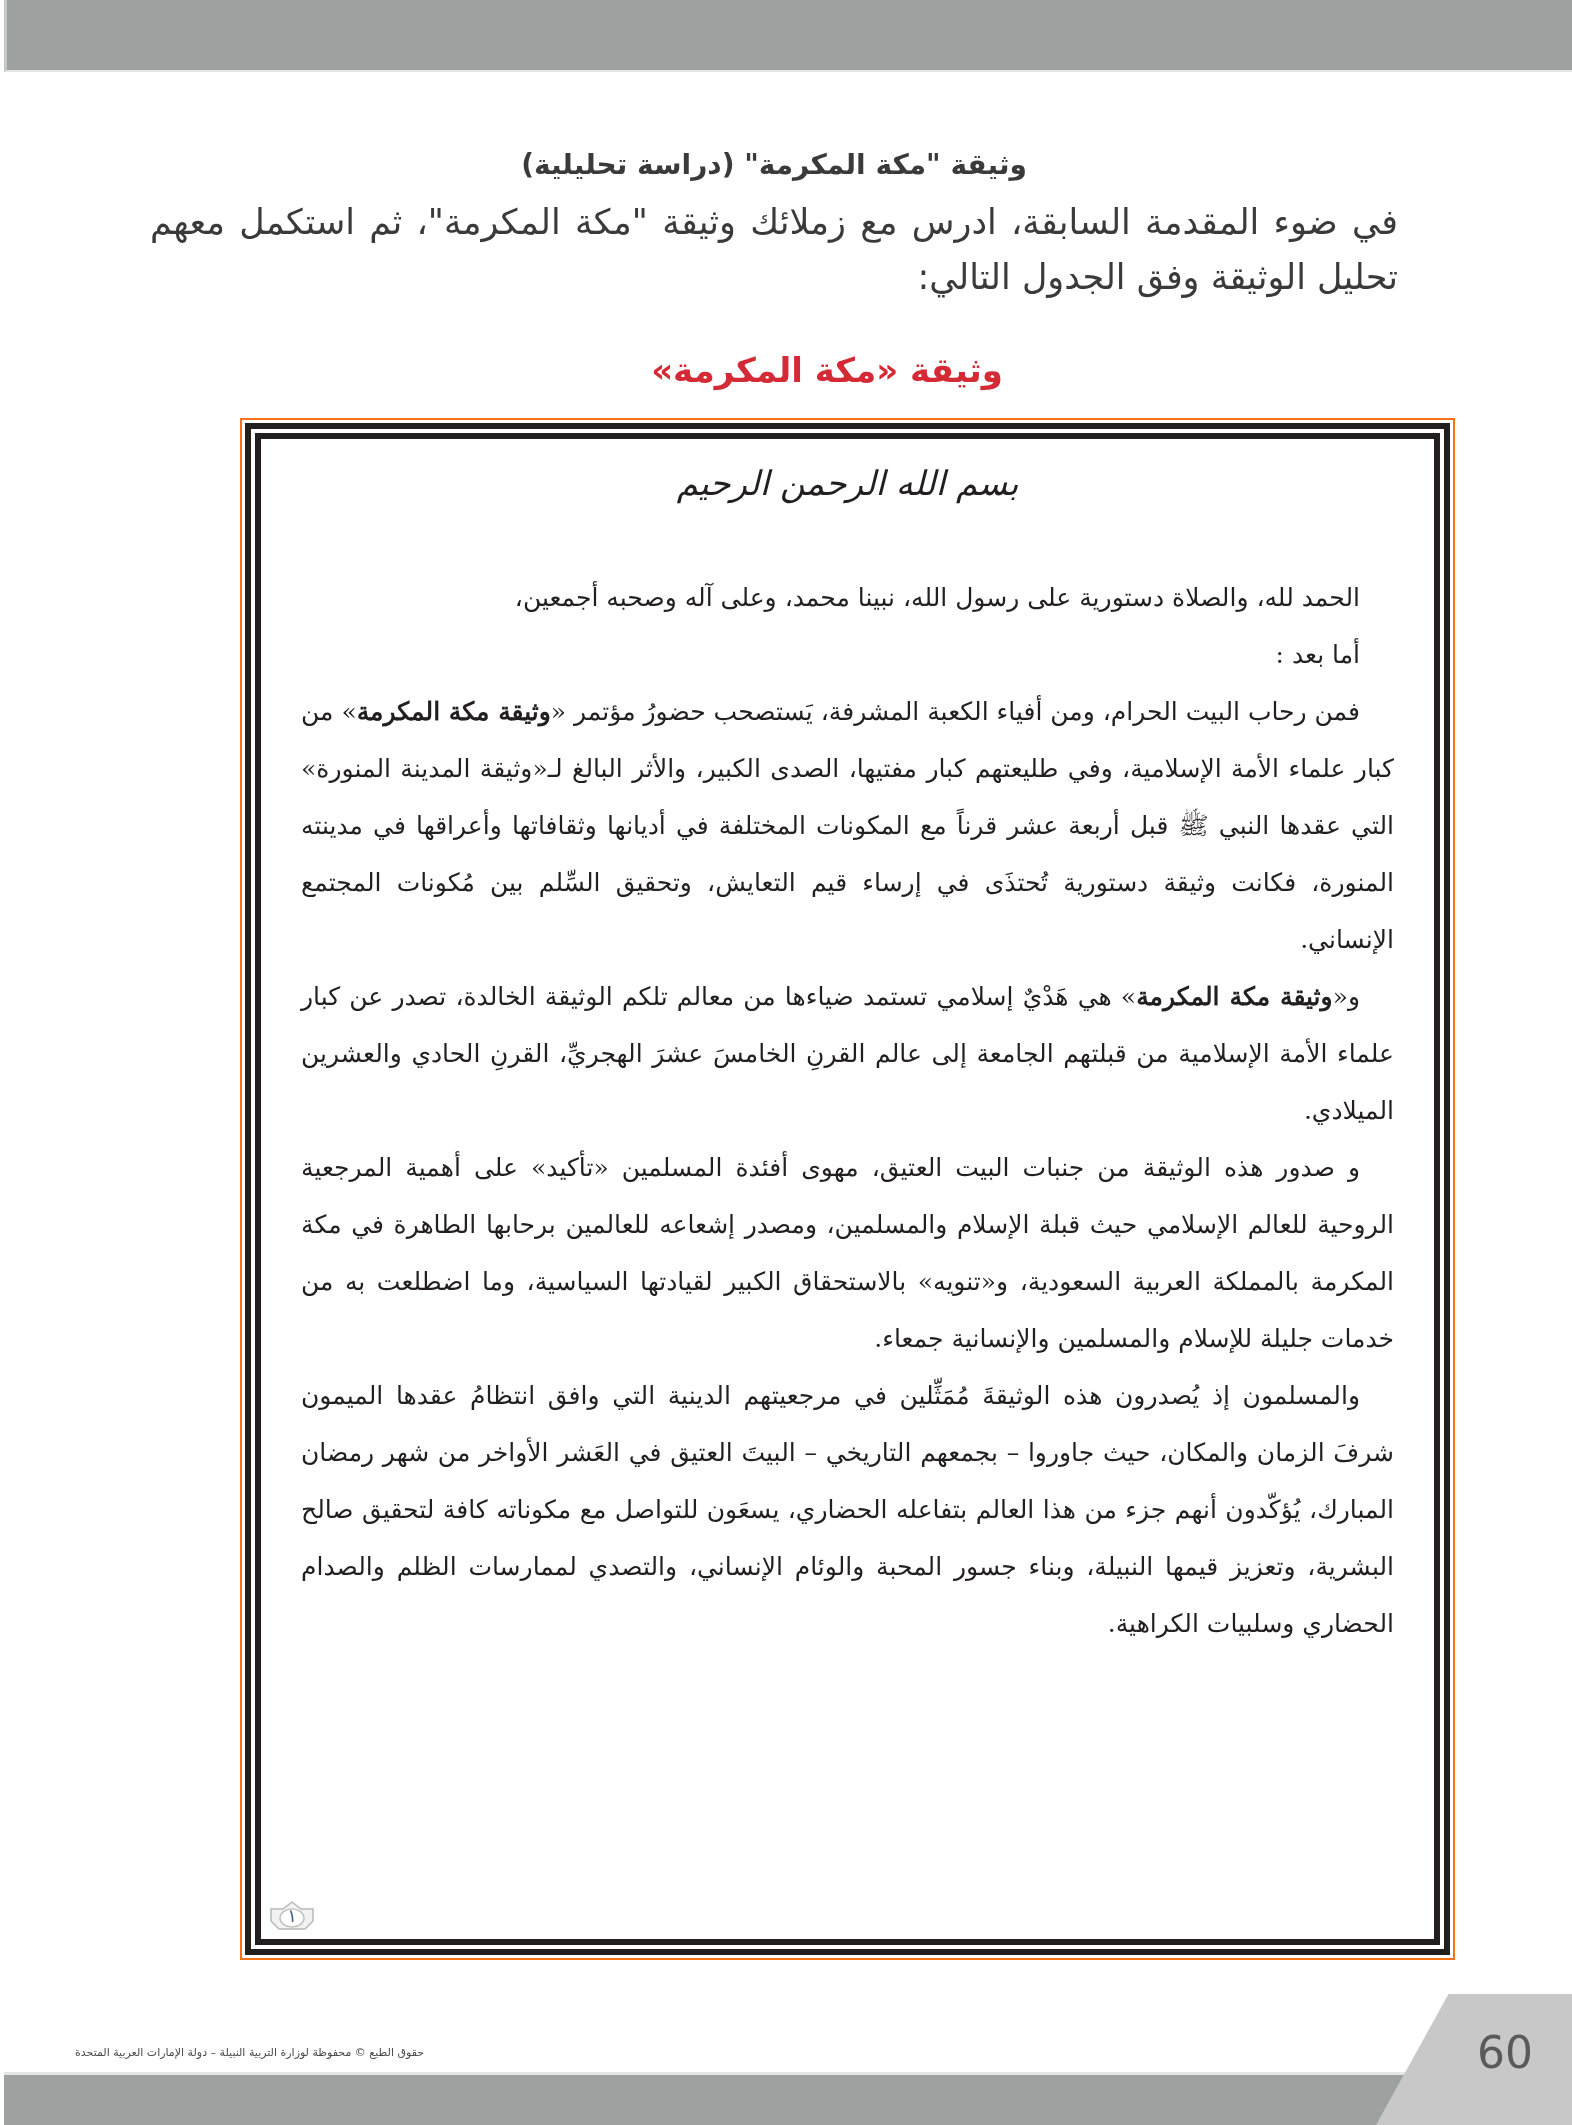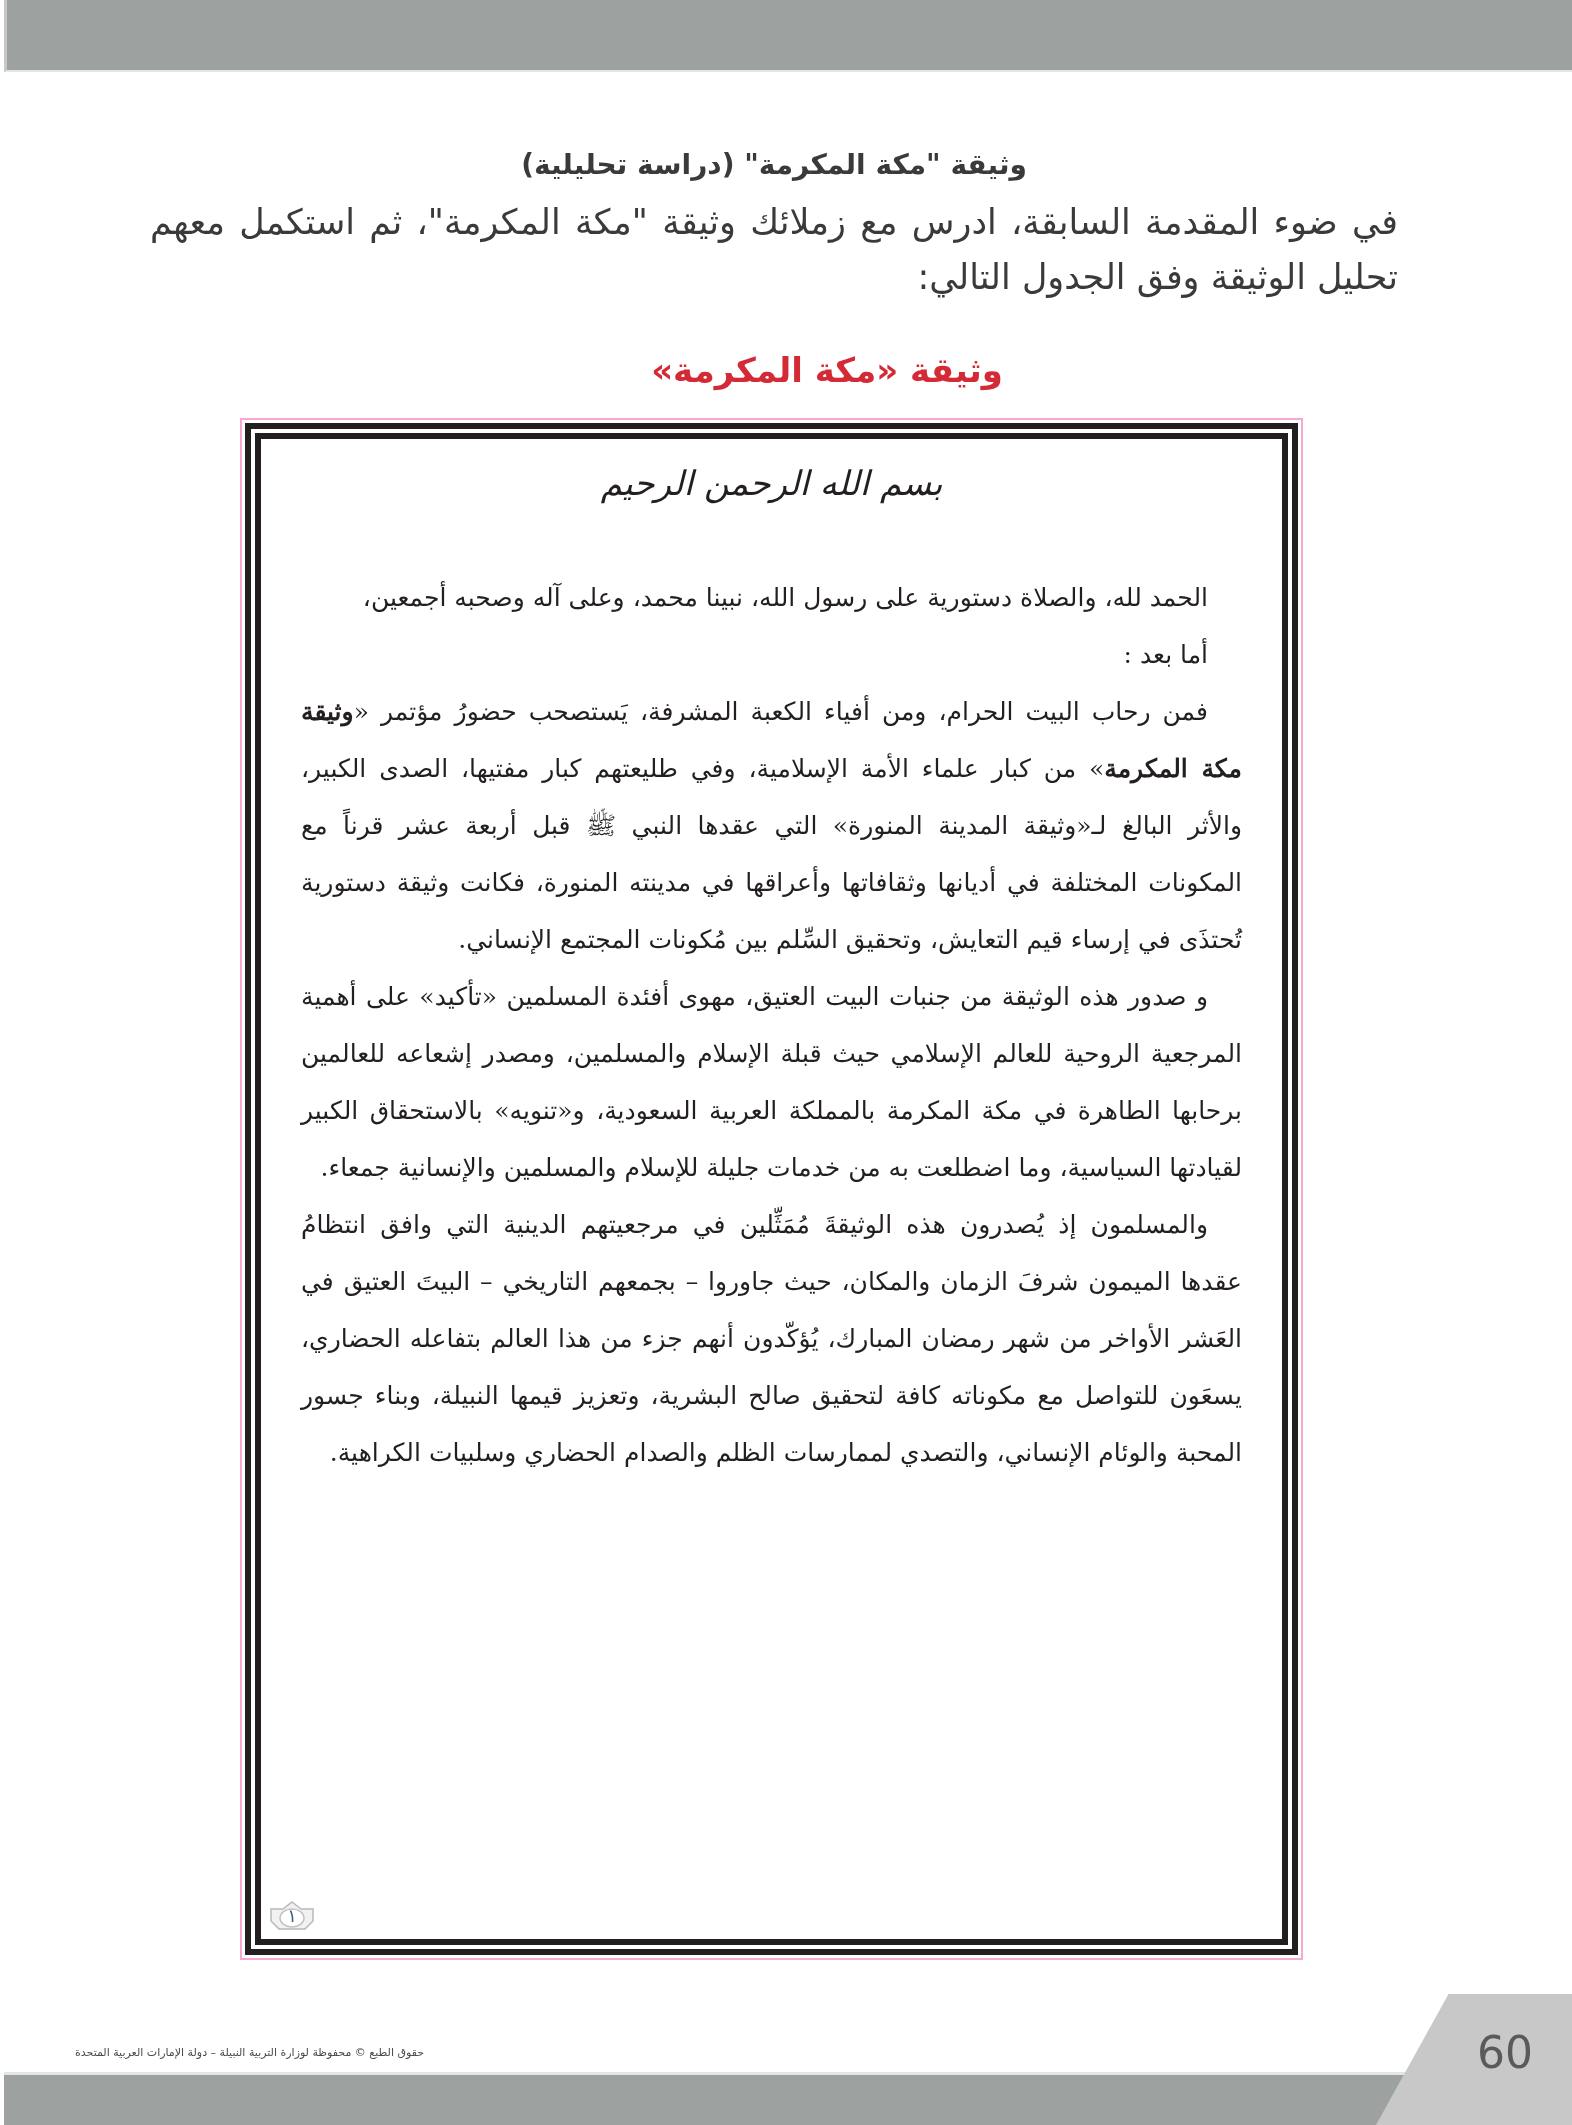--- a/index.html
+++ b/index.html
@@ -28,22 +28,22 @@
       font-size: 35px; color: #3a3a3a; line-height: 55px; margin: 0;
       text-align: justify; text-align-last: right;
     }
     .doc-title {
       position: absolute; left: 4px; width: 1572px; top: 350px;
       text-align: center; direction: rtl;
       font-size: 34px; font-weight: bold; color: #d42a35; margin-left: 37px;
     }
     
     .frame-outer {
-      position: absolute; left: 240px; top: 418px; width: 1063px; height: 1542px;
-      box-sizing: border-box; border: 2px solid #f9a8d4; padding: 3px;
+      position: absolute; left: 240px; top: 418px; width: 1215px; height: 1542px;
+      box-sizing: border-box; border: 2px solid #f97316; padding: 3px;
     }
     .frame-mid {
       width: 100%; height: 100%; box-sizing: border-box;
       border: 6px solid #231f20; padding: 4px;
     }
     .frame-inner {
       width: 100%; height: 100%; box-sizing: border-box;
       border: 6px solid #231f20; position: relative; background: #fff;
     }
     .basmala {
@@ -99,20 +99,21 @@
 <div class="doc-title">وثيقة «مكة المكرمة»</div>
 
 <div class="frame-outer">
   <div class="frame-mid">
     <div class="frame-inner">
       <div class="basmala">بسم الله الرحمن الرحيم</div>
       <div class="doc-body">
         <p>الحمد لله، والصلاة دستورية على رسول الله، نبينا محمد، وعلى آله وصحبه أجمعين،</p>
         <p>أما بعد :</p>
         <p><span>فمن رحاب البيت الحرام، ومن أفياء الكعبة المشرفة، يَستصحب حضورُ مؤتمر «</span><b>وثيقة مكة المكرمة</b><span>» من كبار علماء الأمة الإسلامية، وفي طليعتهم كبار مفتيها، الصدى الكبير، والأثر البالغ لـ«وثيقة المدينة المنورة» التي عقدها النبي ﷺ قبل أربعة عشر قرناً مع المكونات المختلفة في أديانها وثقافاتها وأعراقها في مدينته المنورة، فكانت وثيقة دستورية تُحتذَى في إرساء قيم التعايش، وتحقيق السِّلم بين مُكونات المجتمع الإنساني.</span></p>
+        <p><span>و«</span><b>وثيقة مكة المكرمة</b><span>» هي هَدْيٌ إسلامي تستمد ضياءها من معالم تلكم الوثيقة الخالدة، تصدر عن كبار علماء الأمة الإسلامية من قبلتهم الجامعة إلى عالم القرنِ الخامسَ عشرَ الهجريِّ، القرنِ الحادي والعشرين الميلادي.</span></p>
         <p>و صدور هذه الوثيقة من جنبات البيت العتيق، مهوى أفئدة المسلمين «تأكيد» على أهمية المرجعية الروحية للعالم الإسلامي حيث قبلة الإسلام والمسلمين، ومصدر إشعاعه للعالمين برحابها الطاهرة في مكة المكرمة بالمملكة العربية السعودية، و«تنويه» بالاستحقاق الكبير لقيادتها السياسية، وما اضطلعت به من خدمات جليلة للإسلام والمسلمين والإنسانية جمعاء.</p>
         <p>والمسلمون إذ يُصدرون هذه الوثيقةَ مُمَثِّلين في مرجعيتهم الدينية التي وافق انتظامُ عقدها الميمون شرفَ الزمان والمكان، حيث جاوروا – بجمعهم التاريخي – البيتَ العتيق في العَشر الأواخر من شهر رمضان المبارك، يُؤكّدون أنهم جزء من هذا العالم بتفاعله الحضاري، يسعَون للتواصل مع مكوناته كافة لتحقيق صالح البشرية، وتعزيز قيمها النبيلة، وبناء جسور المحبة والوئام الإنساني، والتصدي لممارسات الظلم والصدام الحضاري وسلبيات الكراهية.</p>
       </div>
       <div class="ornament">
         <svg width="54" height="36" viewBox="0 0 54 36">
           <polygon points="27,1 36,8 48,8 48,20 40,28 14,28 6,20 6,8 18,8" fill="#f2f2f2" stroke="#b8b8b8" stroke-width="1.5"></polygon>
           <ellipse cx="27" cy="17" rx="12" ry="9" fill="#ffffff" stroke="#c2c2c2" stroke-width="1.5"></ellipse>
         </svg>
         <div class="ornament-num">١</div>
       </div>

